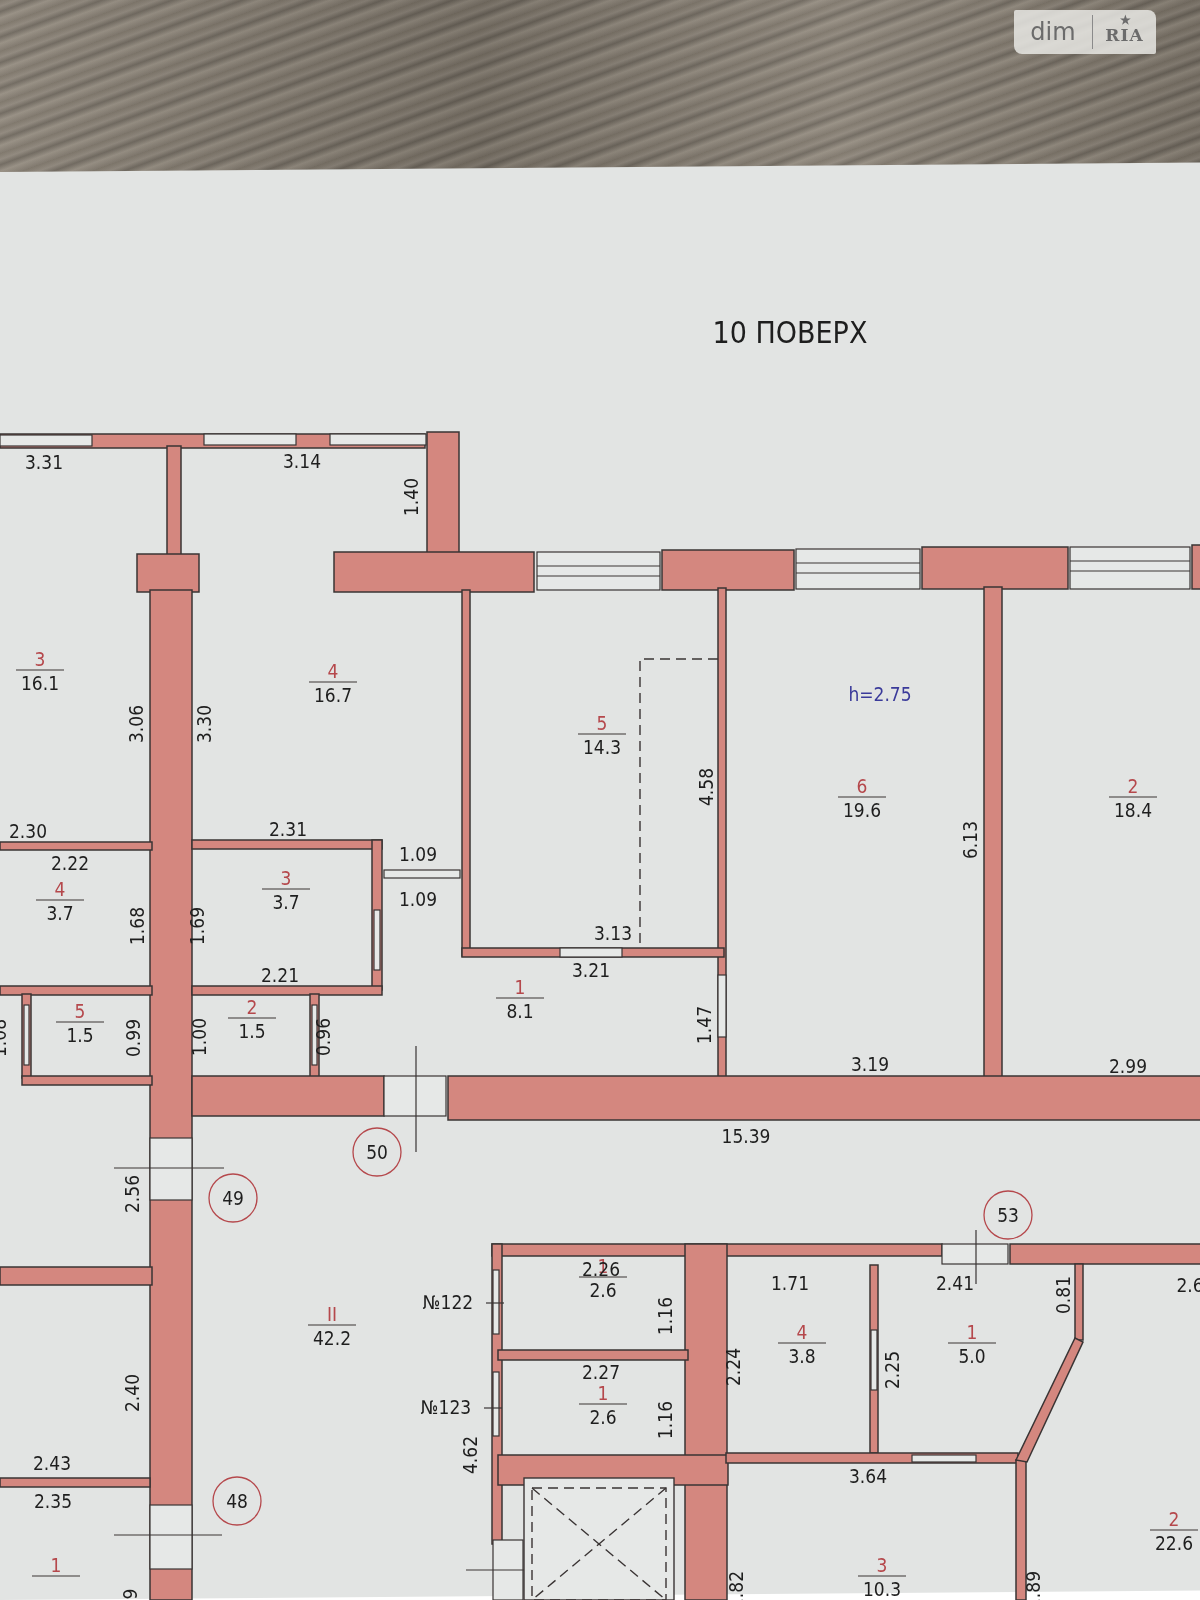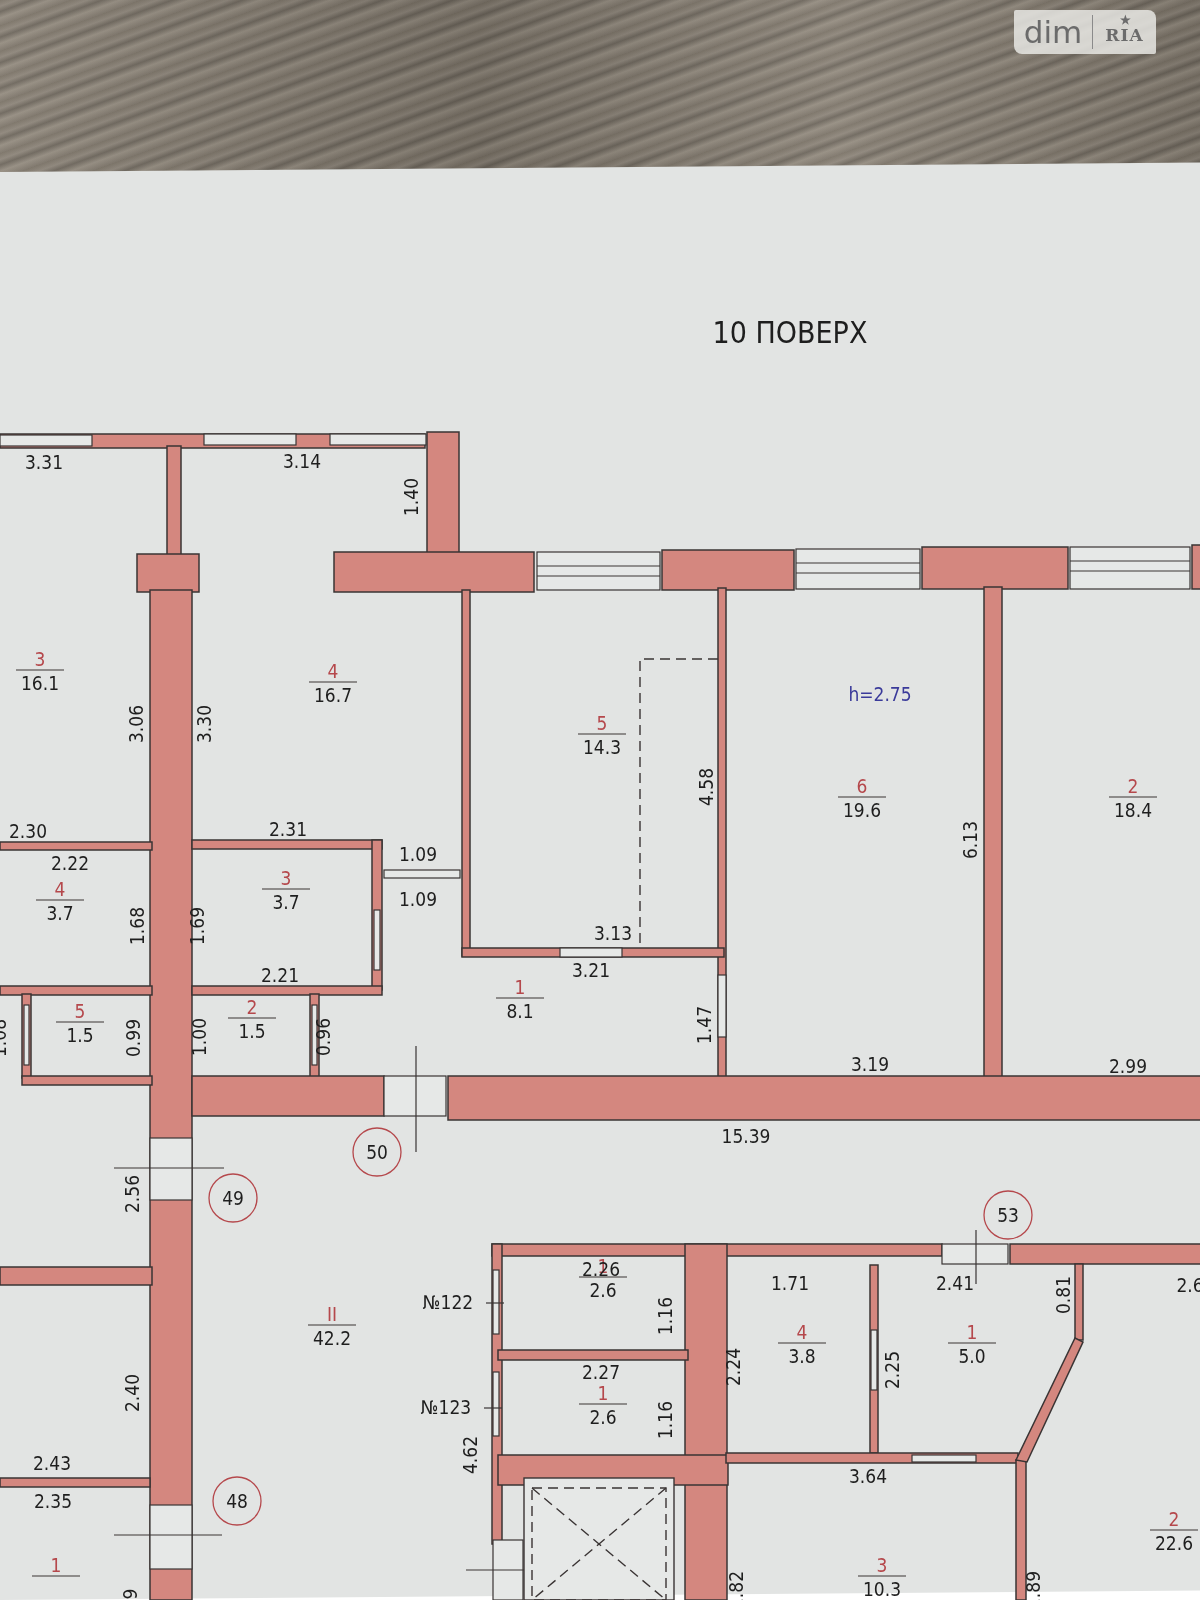--- a/index.html
+++ b/index.html
@@ -10,21 +10,21 @@
   }
   .wood-sheen { position: absolute; inset: 0;
           background: linear-gradient(90deg, rgba(255,255,255,0.05), rgba(0,0,0,0.12) 40%, rgba(255,255,255,0.06) 70%, rgba(0,0,0,0.1)); }
   .paper { position: absolute; left: 0; top: 172px; width: 1200px; height: 1428px;
            background: #e2e4e3; transform: skewY(-0.45deg); transform-origin: 0 0; }
   svg.plan { position: absolute; left: 0; top: 0; width: 1200px; height: 1600px; }
   .watermark { position: absolute; left: 1014px; top: 10px; width: 142px; height: 44px;
                background: rgba(235,235,232,0.82); border-radius: 2px 8px 2px 8px;
                display: flex; align-items: center; }
   .wm-dim { width: 78px; text-align: center; font-family: "DejaVu Sans", sans-serif;
-            font-size: 31px; color: #6b6b6b; border-right: 1px solid #8a8a8a; line-height: 34px; }
+            font-size: 24px; color: #6b6b6b; border-right: 1px solid #8a8a8a; line-height: 34px; }
   .wm-ria { flex: 1; text-align: center; font-family: "DejaVu Serif", serif; font-weight: bold;
             font-size: 17px; color: #6b6b6b; letter-spacing: 1px; position: relative; top: 3px; }
   .wm-star { position: absolute; left: 27px; top: -12px; font-size: 12px; color: #6b6b6b; }
   .t { font-family: "DejaVu Sans", sans-serif; font-stretch: condensed; fill: #1e1e1e; font-size: 19px; }
   .tr { fill: #b5484c; }
   .tb { fill: #3a3a9a; }
   .title { font-size: 30px; }
 </style>
 </head>
 <body>

